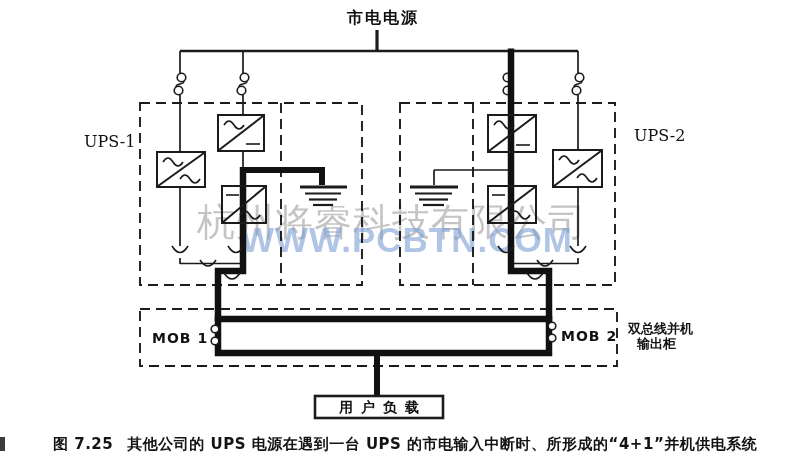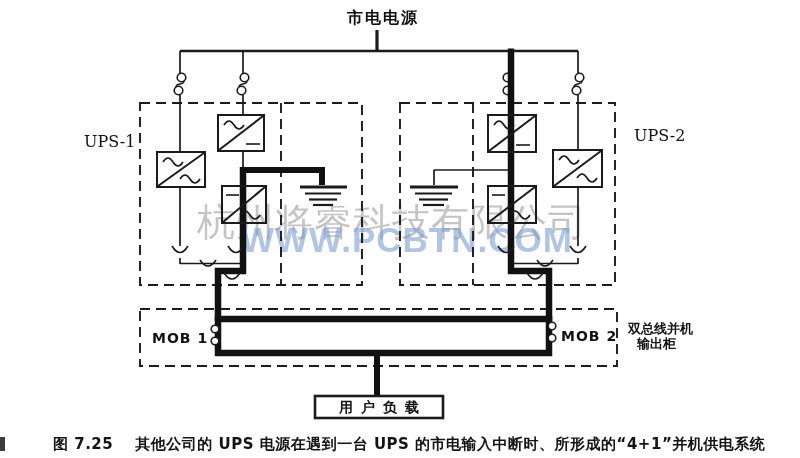--- a/index.html
+++ b/index.html
@@ -9,21 +9,21 @@
   .wm{position:absolute;white-space:nowrap;pointer-events:none;}
   .wm-company{left:197px;top:197px;font-size:38px;font-weight:500;
               color:rgba(148,148,148,0.55);letter-spacing:1px;}
   .wm-url{left:241px;top:220px;font-size:35px;font-weight:700;
           color:rgba(124,159,214,0.60);letter-spacing:1px;
           font-family:Liberation Sans, sans-serif;}
   svg{position:absolute;left:0;top:0;}
   .caption{position:absolute;left:8px;top:435px;width:788px;
            font-size:15px;font-weight:700;color:#141414;
            letter-spacing:0.5px;white-space:nowrap;}
-  .caption .fig{margin-right:22px;padding-left:45px;}
+  .caption .fig{margin-right:14px;padding-left:45px;}
   .smudge{position:absolute;left:0;top:437px;width:5px;height:14px;
           background:#1a1a1a;opacity:.85;}
   text{fill:#111;}
   .lbl-sans{font-family:"DejaVu Sans","Liberation Sans",sans-serif;font-weight:700;}
   .lbl-serif{font-family:"DejaVu Serif","Liberation Serif",serif;}
 </style>
 </head>
 <body>
 
 <div class="stage">

